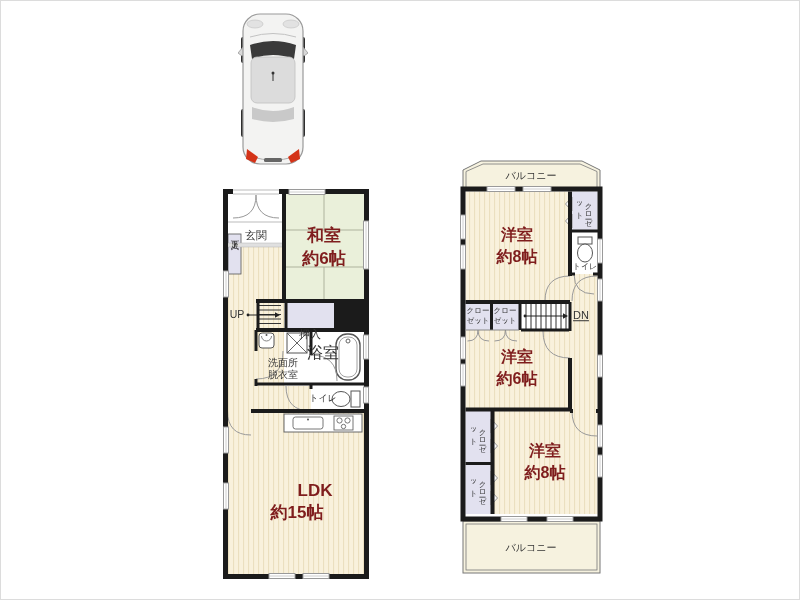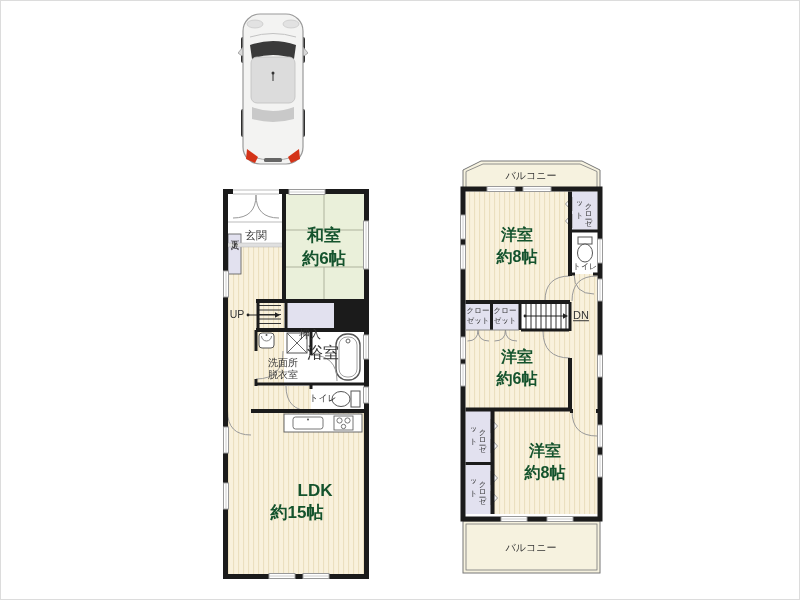--- a/index.html
+++ b/index.html
@@ -3,21 +3,21 @@
 <meta charset="utf-8">
 <style>
   html,body{margin:0;padding:0;background:#fff;}
   .canvas{position:relative;width:800px;height:600px;background:#ffffff;
           border:1px solid #dcdcdc;box-sizing:border-box;overflow:hidden;
           font-family:"Liberation Sans",sans-serif;}
   .abs{position:absolute;}
   .floor{position:absolute;}
   .floor svg{position:absolute;left:0;top:0;}
   .lbl{position:absolute;transform:translate(-50%,-50%);white-space:nowrap;
-       color:#14532d;font-weight:600;line-height:1.05;text-align:center;}
+       color:#7f1d1d;font-weight:600;line-height:1.05;text-align:center;}
   .sm{font-weight:500;color:#333;}
   .vlabel{writing-mode:vertical-rl;transform:translate(-50%,-50%);
           position:absolute;color:#333;font-weight:500;text-align:start;
           white-space:normal;line-height:1.15;}
 </style>
 </head>
 <body>
 
 <div class="canvas">
 

